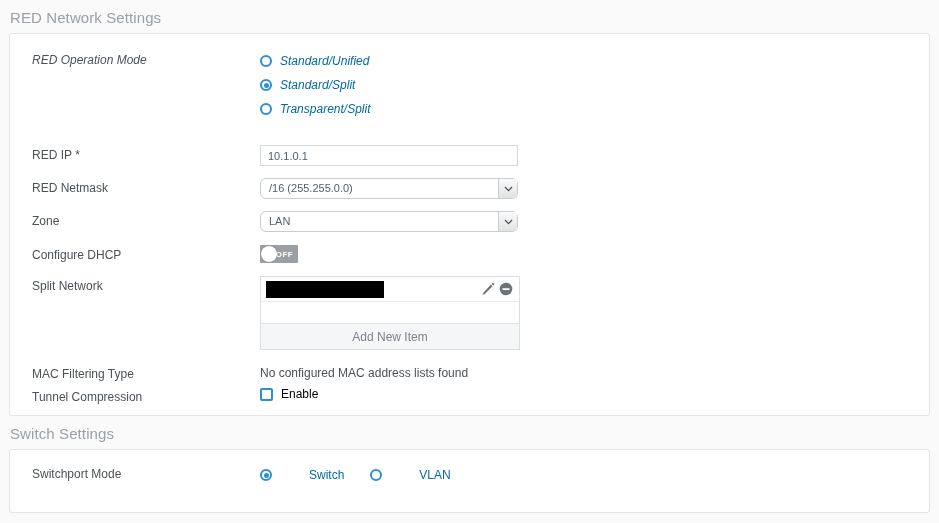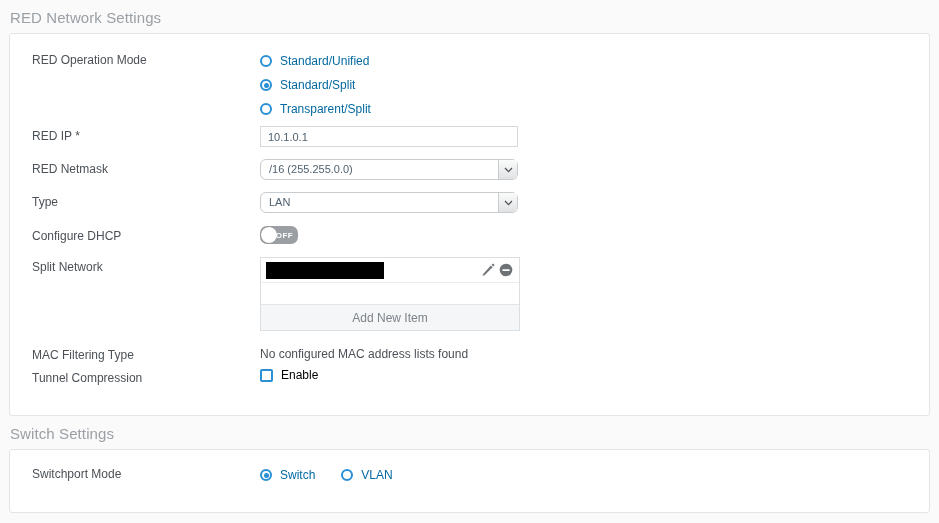--- a/index.html
+++ b/index.html
@@ -85,21 +85,21 @@
     border-radius: 50%;
     background: #2a8fd4;
   }
   .radio-label {
     font-size: 12px;
     color: #0369a1;
     line-height: 14px;
   }
 
   .radio-inline-group { display: flex; align-items: center; }
-  .radio-inline-group .radio-line { margin-right: 26px; margin-bottom: 6px; }
+  .radio-inline-group .radio-line { margin-right: 26px; margin-bottom: 6px; gap: 29px; }
 
   
   .text-input {
     width: 258px;
     height: 21px;
     box-sizing: border-box;
     border: 1px solid #d5d8db;
     border-radius: 0;
     background: #ffffff;
     font-family: "Liberation Sans", sans-serif;
@@ -138,21 +138,21 @@
     display: flex;
     align-items: center;
     justify-content: center;
   }
   .select-arrow svg { display: block; }
 
   
   .toggle {
     width: 38px;
     height: 18px;
-    border-radius: 7px;
+    border-radius: 1px;
     background: #9b9fa3;
     position: relative;
     display: flex;
     align-items: center;
     box-sizing: border-box;
   }
   .toggle .knob {
     width: 16px;
     height: 16px;
     border-radius: 50%;
@@ -233,21 +233,21 @@
 </style>
 </head>
 <body>
 
 <div>
 
   <div class="section-header">RED Network Settings</div>
 
   <div class="panel panel-red">
 
-    <div class="row" style="margin-bottom:4px;">
+    <div class="row" style="margin-bottom:23px;font-style:italic;">
       <div class="row-label">RED Operation Mode</div>
       <div class="row-field">
 
         <div class="radio-line">
           <span class="radio"></span>
           <span class="radio-label">Standard/Unified</span>
         </div>
 
         <div class="radio-line">
           <span class="radio checked"></span>
@@ -277,21 +277,21 @@
           <span class="select-arrow">
             <svg width="9" height="6" viewBox="0 0 9 6">
                 <path d="M1 1 L4.5 4.6 L8 1" fill="none" stroke="#4f5559" stroke-width="1.3"></path>
               </svg>
           </span>
         </div>
       </div>
     </div>
 
     <div class="row" style="margin-bottom:13px;">
-      <div class="row-label">Type</div>
+      <div class="row-label">Zone</div>
       <div class="row-field">
         <div class="select-wrap">
           <span class="select-value">LAN</span>
           <span class="select-arrow">
             <svg width="9" height="6" viewBox="0 0 9 6">
                 <path d="M1 1 L4.5 4.6 L8 1" fill="none" stroke="#4f5559" stroke-width="1.3"></path>
               </svg>
           </span>
         </div>
       </div>

